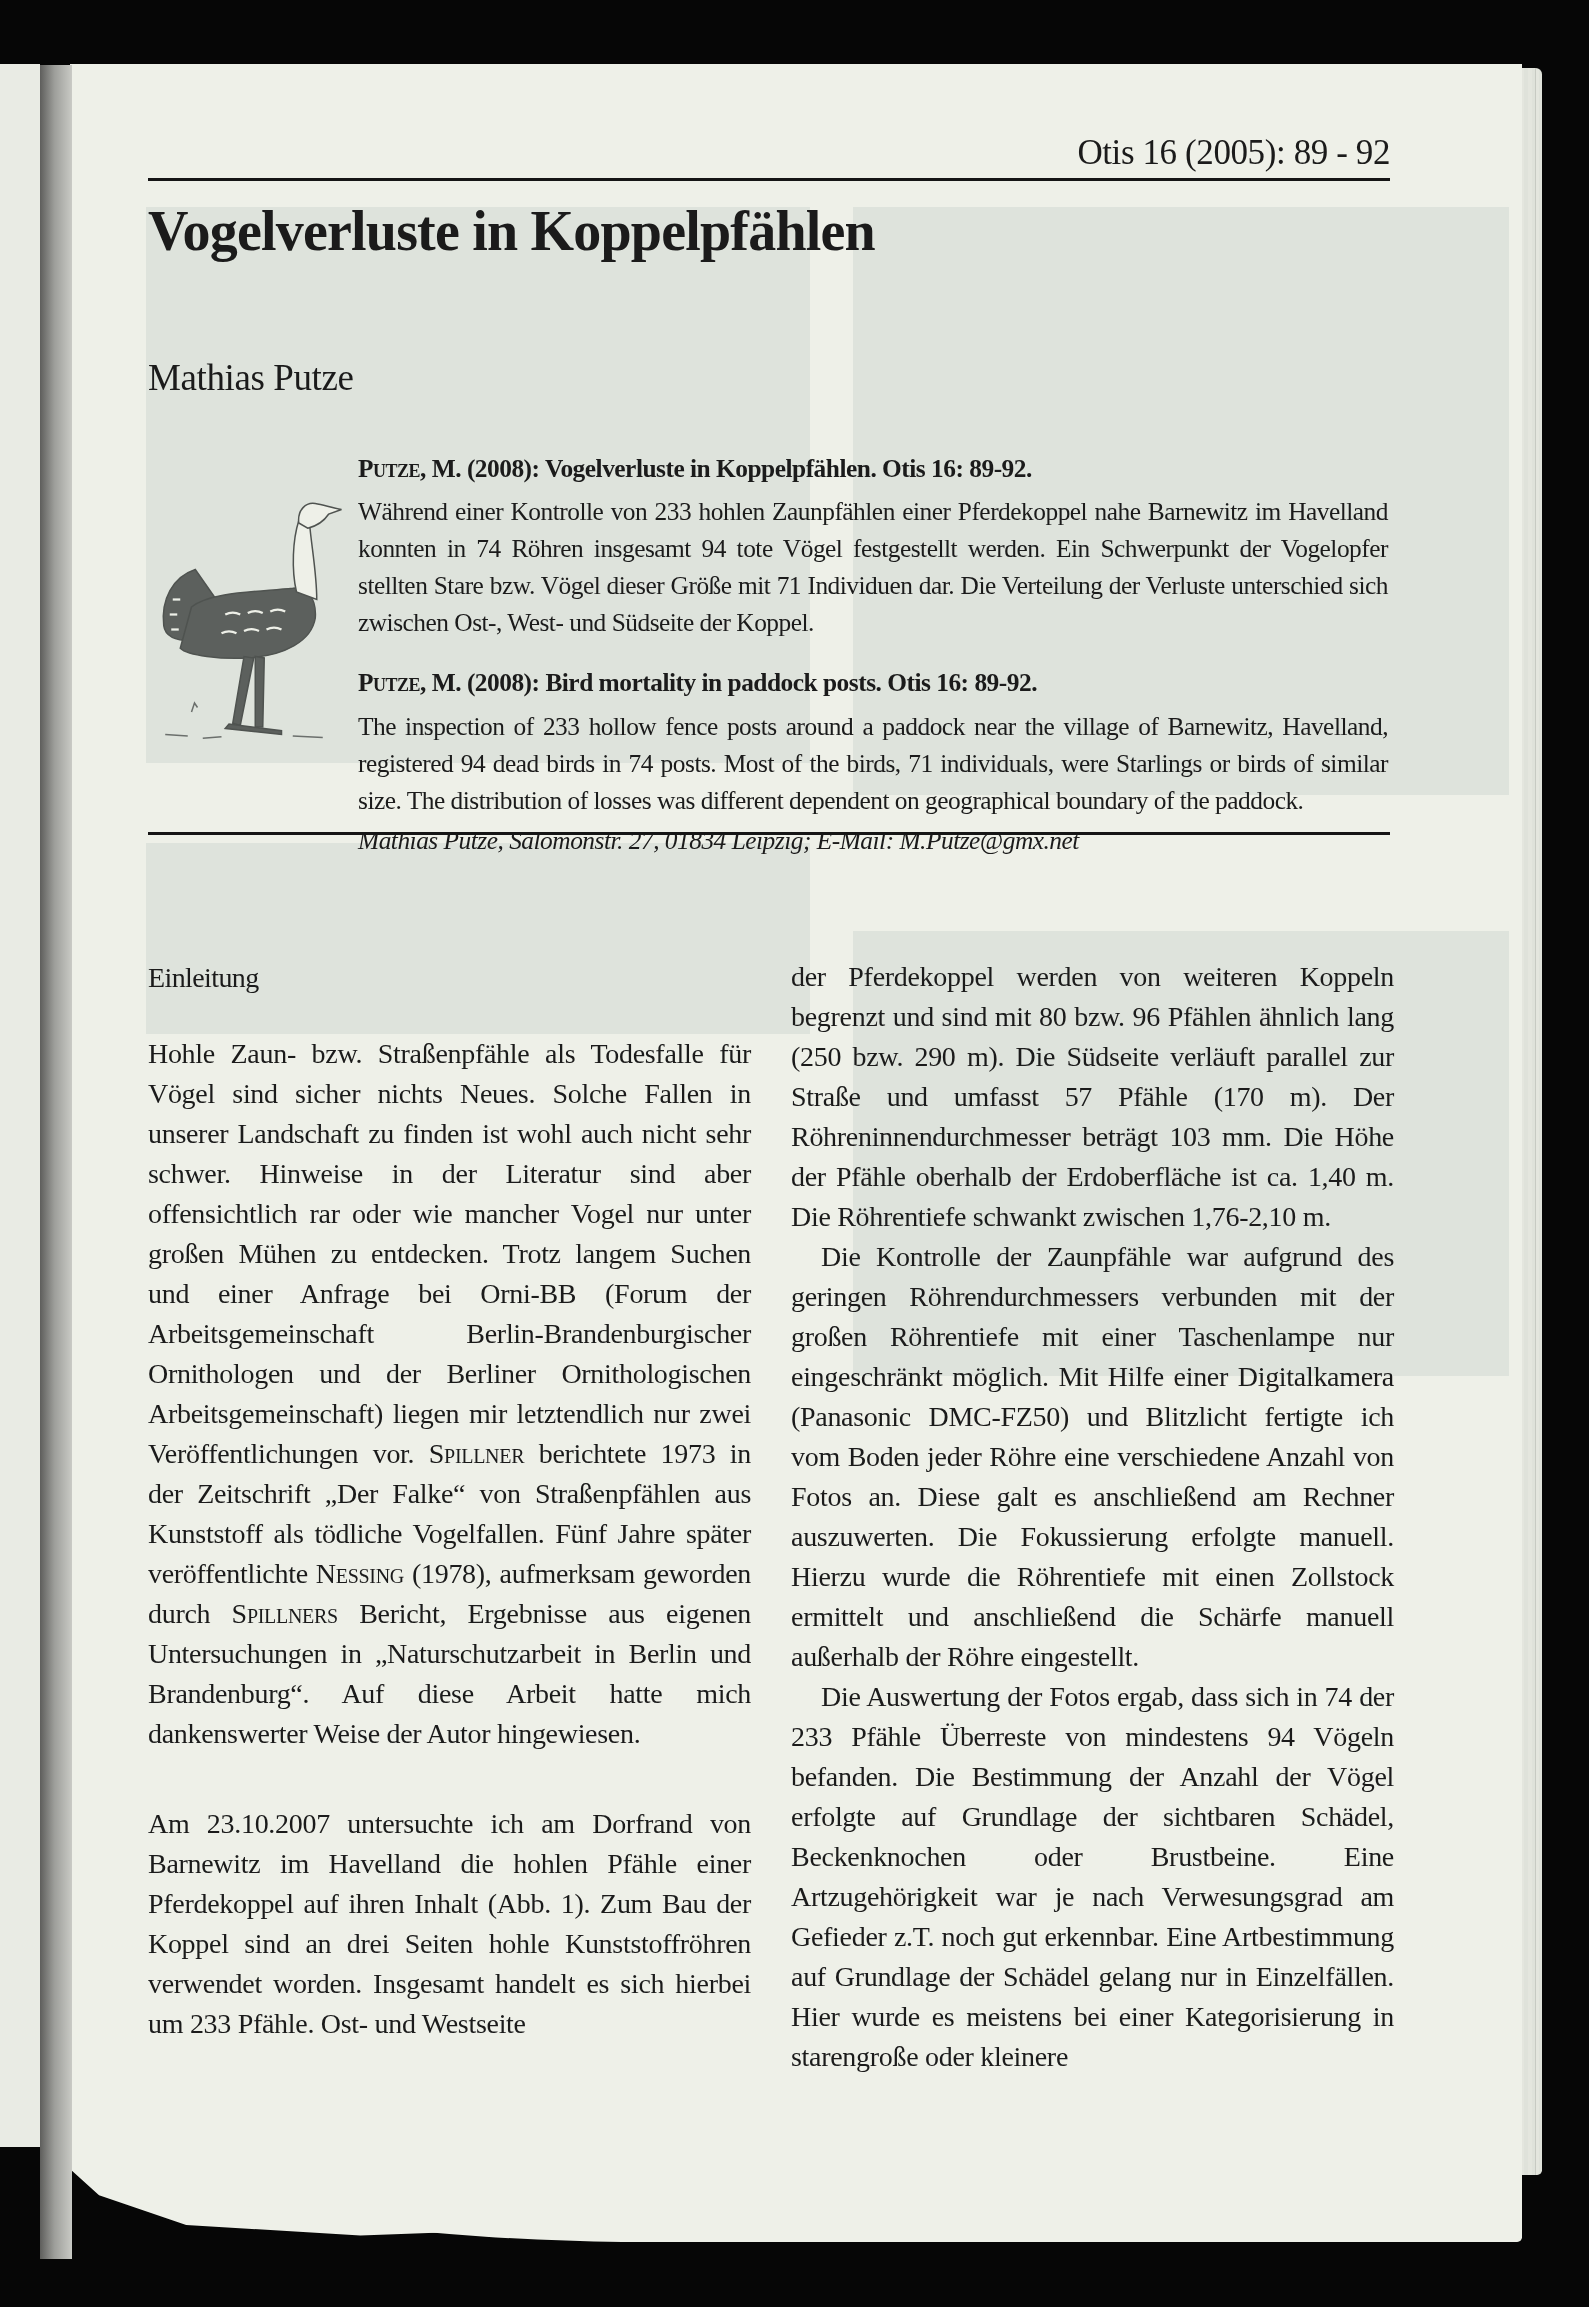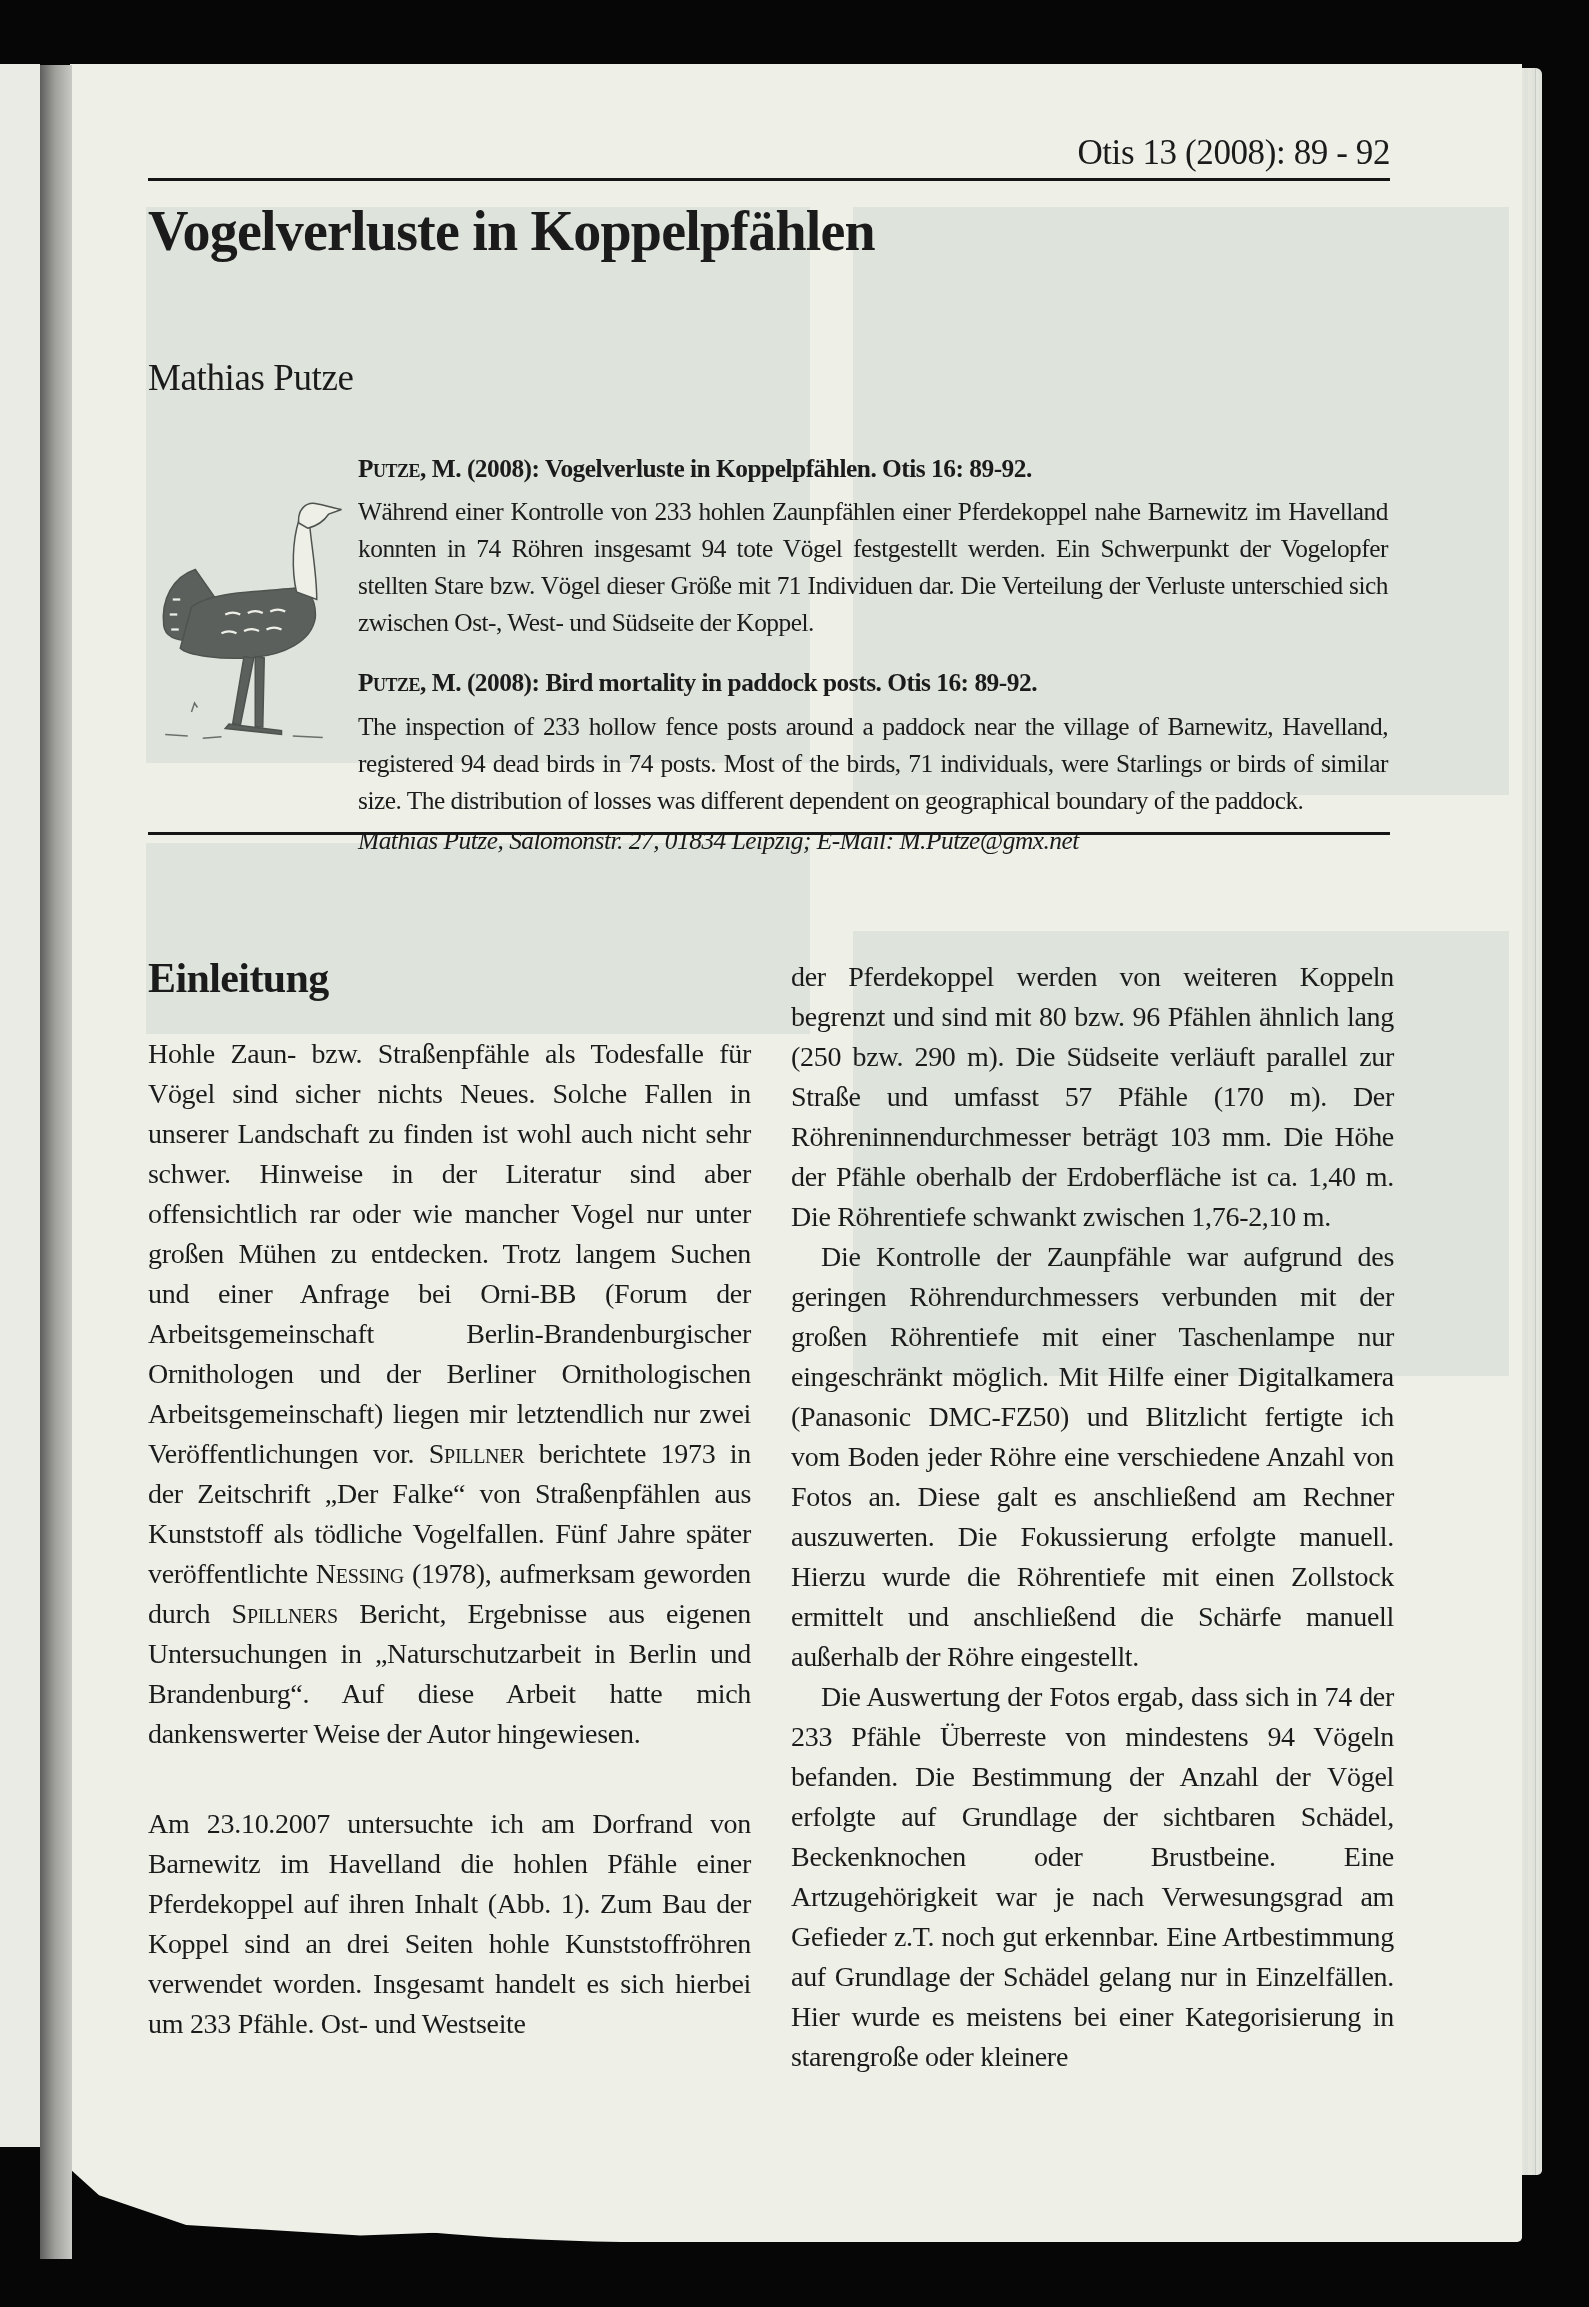--- a/index.html
+++ b/index.html
@@ -77,21 +77,21 @@
     background: #151515;
   }
   .col {
     position: absolute; width: 603px;
     font-size: 28px; line-height: 40px; letter-spacing: -0.3px;
     text-align: justify; hyphens: manual;
   }
   .col-left { left: 148px; top: 954px; }
   .col-right { left: 791px; top: 957px; }
   .col h2 {
-    font-size: 42px; font-weight: bold; margin: 0; line-height: 48px;
+    font-size: 28px; font-weight: normal; margin: 0; line-height: 48px;
     letter-spacing: -0.6px;
   }
   .col p { margin: 0; }
   .col .sc { font-variant: small-caps; }
   .col .indent { text-indent: 30px; }
   .gap-after-h2 { height: 32px; }
   .gap-section { height: 32px; }
   .gap-h2b { height: 17.5px; }
 </style>
 </head>
@@ -103,21 +103,21 @@
 <div class="page">
 
   <div class="bleed" style="left:76px; top:143px; width:664px; height:556px;"></div>
   <div class="bleed" style="left:783px; top:143px; width:656px; height:588px;"></div>
   <div class="bleed" style="left:76px; top:779px; width:664px; height:191px;"></div>
   <div class="bleed" style="left:783px; top:867px; width:656px; height:445px;"></div>
 </div>
 <div class="gutter"></div>
 
 <div class="running-head">
-  <span class="journal">Otis 13 (2008): 89 - 92</span>
+  <span class="journal">Otis 16 (2005): 89 - 92</span>
 </div>
 
 <div class="title">Vogelverluste in Koppelpfählen</div>
 <div class="author">Mathias Putze</div>
 
 <svg class="bird" viewBox="0 0 270 360" xmlns="http://www.w3.org/2000/svg">
   <g fill="#5c605d" stroke="#4f5350" stroke-width="2">
 
     <path d="M60 110 C30 120 14 150 18 185 C20 200 35 205 55 205 L90 190 L88 150 Z"></path>
 

